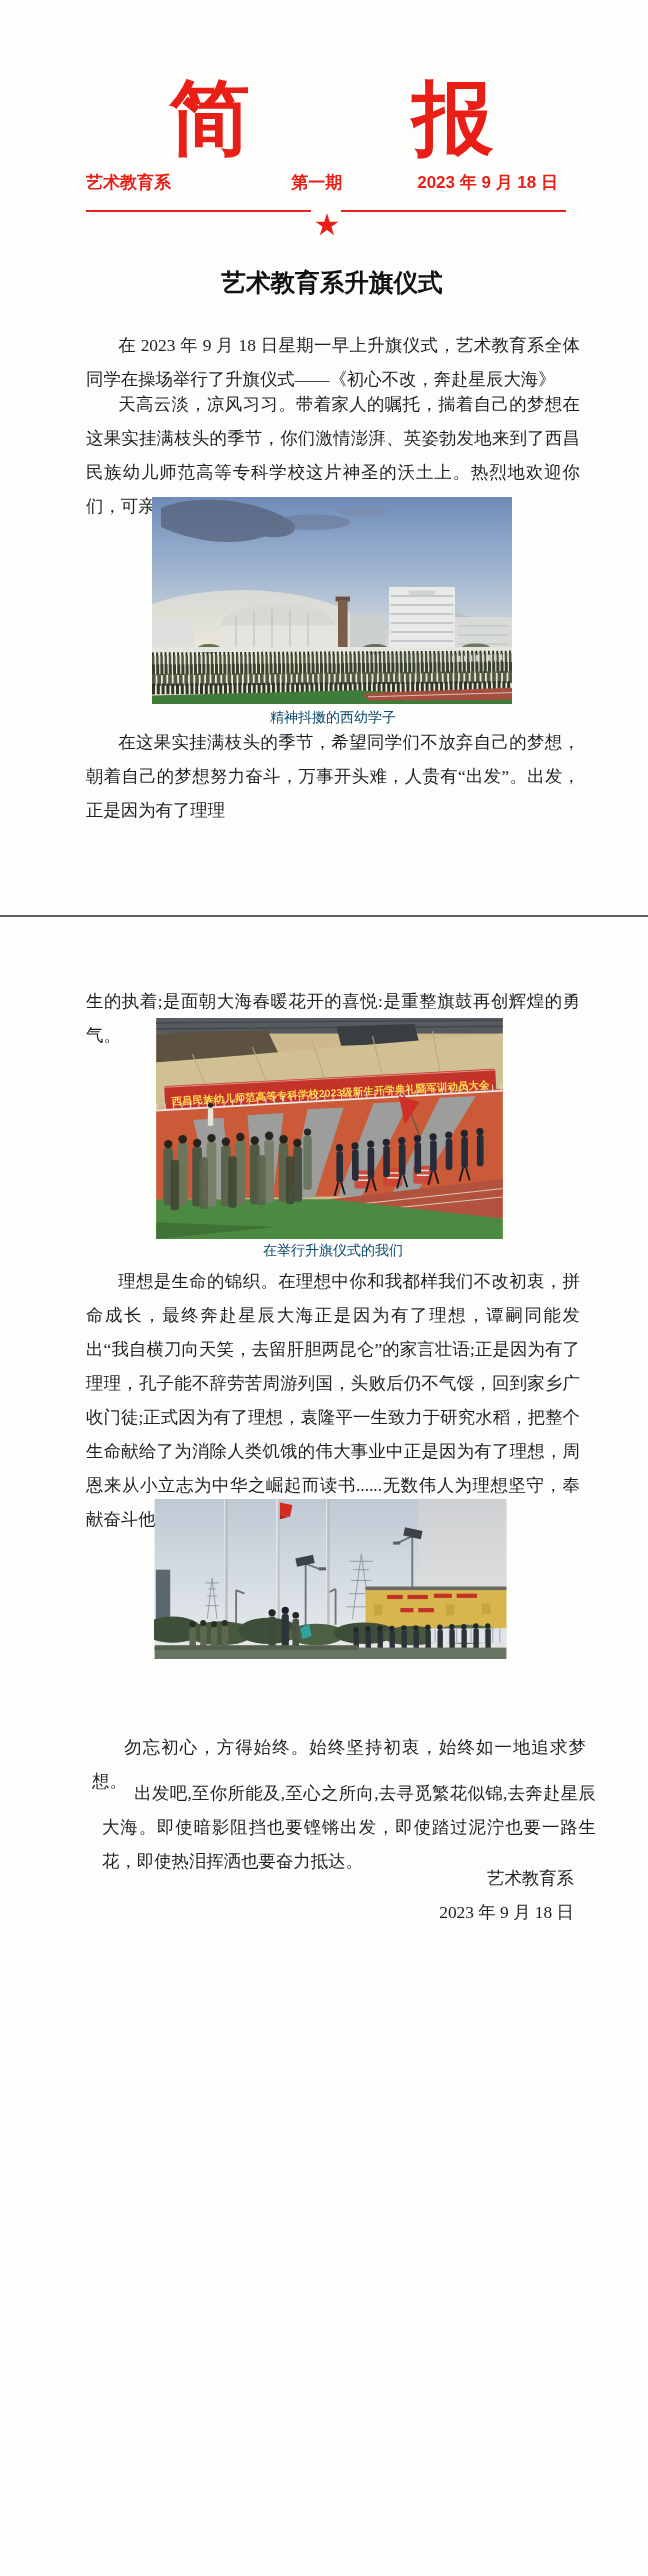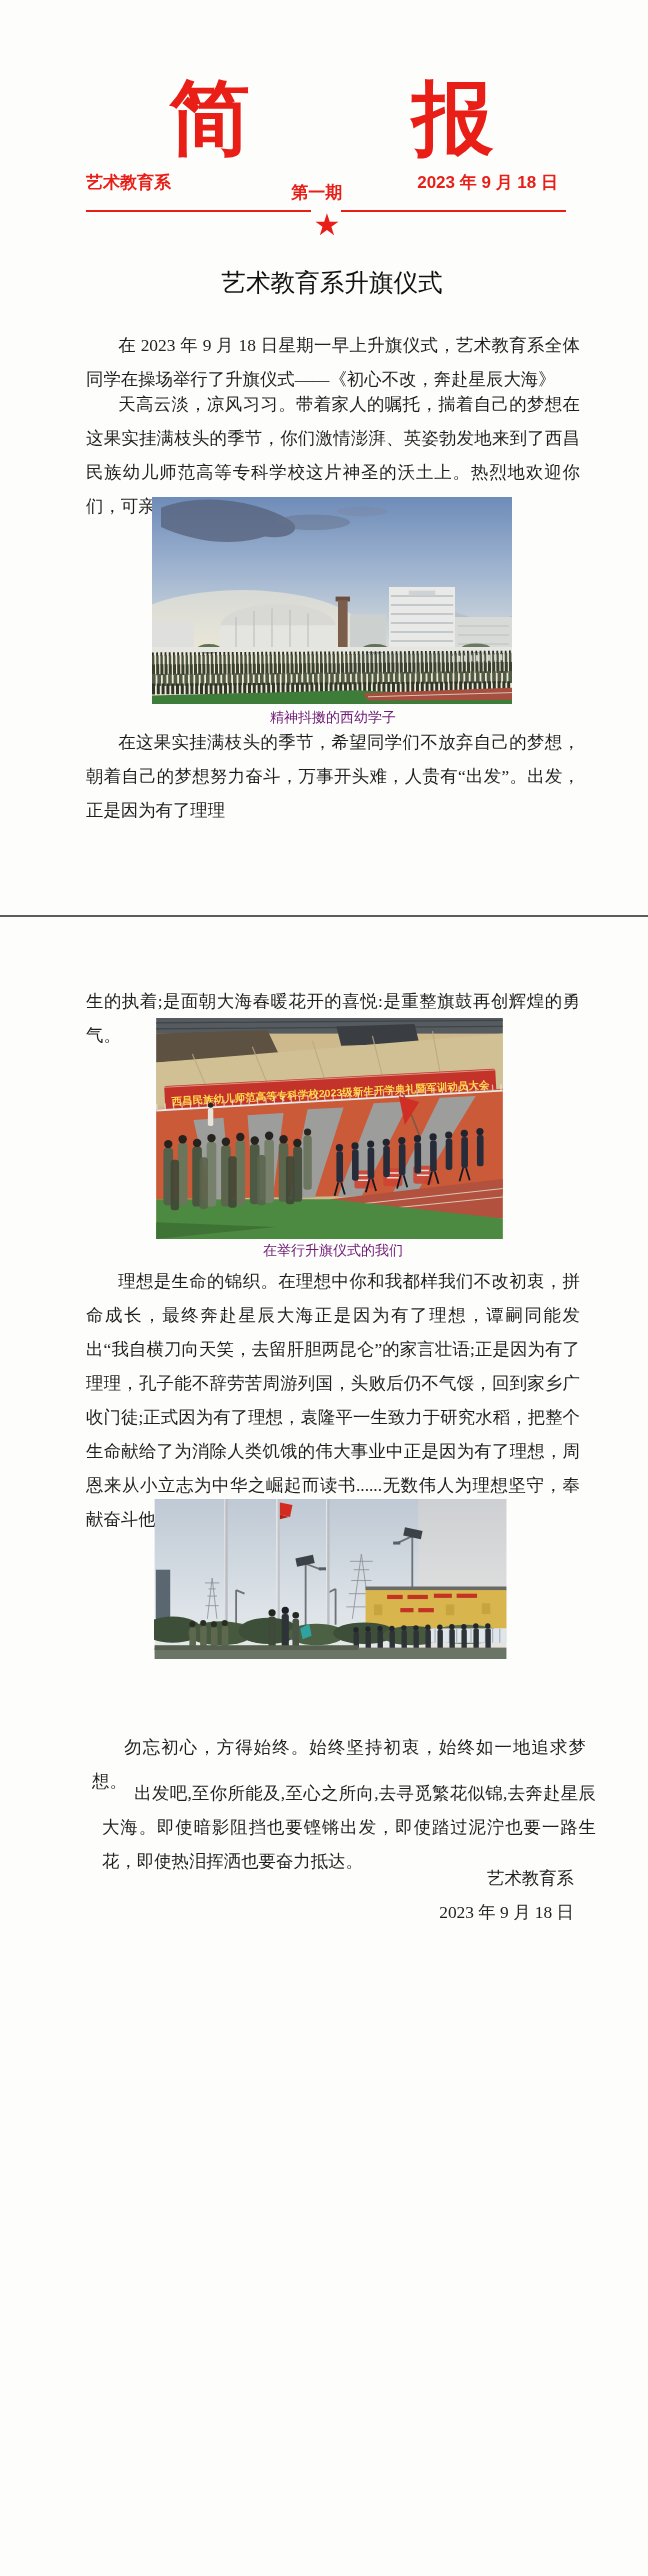--- a/index.html
+++ b/index.html
@@ -21,53 +21,53 @@
     font-weight:bold;font-size:81px;line-height:1;
     color:#e81e17;
   }
   .info-row{
     top:173px;left:0;width:648px;height:20.4px;
     font-family:"Liberation Sans","DejaVu Sans",sans-serif;
     font-weight:bold;font-size:17px;line-height:20.4px;
     color:#e81e17;
   }
   .info-dept{position:absolute;left:86px;top:0;}
-  .info-issue{position:absolute;left:50%;top:10px;transform:translateX(-50%);margin-left:-7.2px;}
+  .info-issue{position:absolute;left:50%;top:0;transform:translateX(-50%);margin-left:-7.2px;}
   .info-date{position:absolute;right:90px;top:0;}
   .rule-seg{top:210px;height:2.4px;background:#e81e17;}
   .rule-left{left:86px;width:225px;}
   .rule-right{left:341px;width:225px;}
   .star{
     top:210px;left:327px;transform:translateX(-50%);
     color:#e81e17;font-size:30px;line-height:1;
     font-family:"DejaVu Sans","Liberation Sans",sans-serif;
   }
   
   .article-title{
     top:267px;left:0;width:648px;
     text-align:center;padding-left:16px;box-sizing:border-box;
-    font-size:24.6px;font-weight:normal;line-height:31px;
+    font-size:24.6px;font-weight:bold;line-height:31px;
     color:#111;
   }
   .para{
     left:86px;width:494px;
     font-size:17.4px;line-height:34px;
     text-align:justify;
   }
   .indent{text-indent:1.85em;}
   .p1{top:328px;}
   .p2{top:387px;}
   .p3a{top:725px;}
   .p3b{top:984px;}
   .p4{top:1264px;}
   .p5{top:1724px;}
   .p6{top:1760px;}
   .caption{
     left:86px;width:494px;text-align:center;
-    font-size:14px;line-height:18px;color:#701a75;
+    font-size:14px;line-height:18px;color:#0c4a6e;
   }
   .cap1{top:709px;}
   .cap2{top:1242px;}
   .page-break{
     top:915px;left:0;width:648px;height:1.8px;
     background:#5c5c5c;
   }
   .closing{
     top:1861px;left:86px;width:488px;
     text-align:right;font-size:17.4px;line-height:34px;

